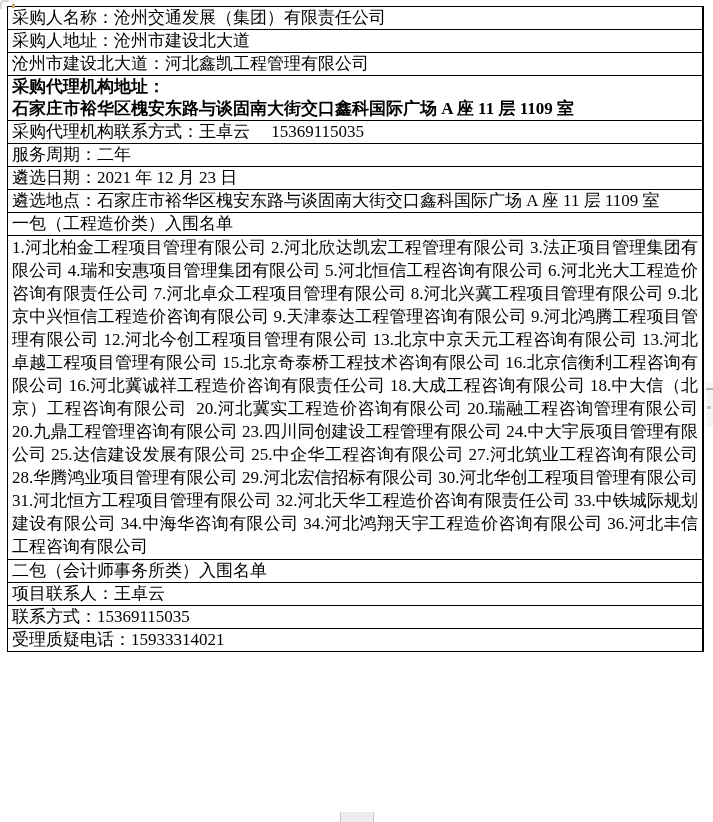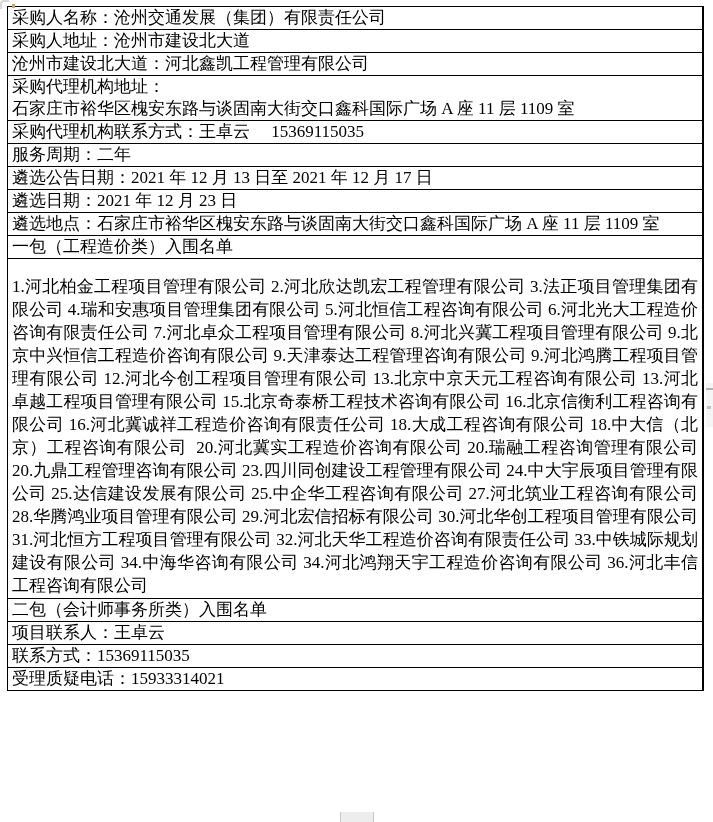--- a/index.html
+++ b/index.html
@@ -30,31 +30,30 @@
   }
   .row {
     border-bottom: 1px solid #000000;
     padding: 0 4px;
     font-size: 17px;
     overflow: hidden;
   }
   .row:last-child { border-bottom: none; }
   .single { line-height: 22px; height: 22px; white-space: nowrap; }
   .twoline { line-height: 22px; }
-  .twoline .lbl, .twoline .val { display: block; line-height: 22px; }
+  .twoline .lbl, .twoline .val { display: block; line-height: 22px; font-weight: bold; }
   .header-row {
     line-height: 22px;
     height: 22px;
   }
   .block {
     line-height: 23px;
     text-align: justify;
     white-space: pre-wrap;
     padding-bottom: 1px;
-    margin-top: 16px;
   }
   .lbl { white-space: pre-wrap; }
   .val { white-space: pre-wrap; }
 
   
   .corner-artifact {
     position: absolute;
     left: 0; top: 0;
     width: 9px; height: 9px;
     border-left: 2px solid #d8d8d4;
@@ -111,21 +110,20 @@
 
     <div class="row twoline">
       <span class="lbl">采购代理机构地址：</span>
       <span class="val">石家庄市裕华区槐安东路与谈固南大街交口鑫科国际广场 A 座 11 层 1109 室</span>
     </div>
 
     <div class="row single"><span class="lbl">采购代理机构联系方式：</span><span class="val">王卓云     15369115035</span></div>
 
     <div class="row single"><span class="lbl">服务周期：</span><span class="val">二年</span></div>
 
-    <div class="row single"><span class="lbl">遴选公告日期：</span><span class="val">2021 年 12 月 13 日至 2021 年 12 月 17 日</span></div>
 
     <div class="row single"><span class="lbl">遴选日期：</span><span class="val">2021 年 12 月 23 日</span></div>
 
     <div class="row single"><span class="lbl">遴选地点：</span><span class="val">石家庄市裕华区槐安东路与谈固南大街交口鑫科国际广场 A 座 11 层 1109 室</span></div>
 
     <div class="row header-row">一包（工程造价类）入围名单</div>
 
     <div class="row block">1.河北柏金工程项目管理有限公司 2.河北欣达凯宏工程管理有限公司 3.法正项目管理集团有限公司 4.瑞和安惠项目管理集团有限公司 5.河北恒信工程咨询有限公司 6.河北光大工程造价咨询有限责任公司 7.河北卓众工程项目管理有限公司 8.河北兴冀工程项目管理有限公司 9.北京中兴恒信工程造价咨询有限公司 9.天津泰达工程管理咨询有限公司 9.河北鸿腾工程项目管理有限公司 12.河北今创工程项目管理有限公司 13.北京中京天元工程咨询有限公司 13.河北卓越工程项目管理有限公司 15.北京奇泰桥工程技术咨询有限公司 16.北京信衡利工程咨询有限公司 16.河北冀诚祥工程造价咨询有限责任公司 18.大成工程咨询有限公司 18.中大信（北京）工程咨询有限公司  20.河北冀实工程造价咨询有限公司 20.瑞融工程咨询管理有限公司 20.九鼎工程管理咨询有限公司 23.四川同创建设工程管理有限公司 24.中大宇辰项目管理有限公司 25.达信建设发展有限公司 25.中企华工程咨询有限公司 27.河北筑业工程咨询有限公司 28.华腾鸿业项目管理有限公司 29.河北宏信招标有限公司 30.河北华创工程项目管理有限公司 31.河北恒方工程项目管理有限公司 32.河北天华工程造价咨询有限责任公司 33.中铁城际规划建设有限公司 34.中海华咨询有限公司 34.河北鸿翔天宇工程造价咨询有限公司 36.河北丰信工程咨询有限公司</div>
 
     <div class="row header-row">二包（会计师事务所类）入围名单</div>

